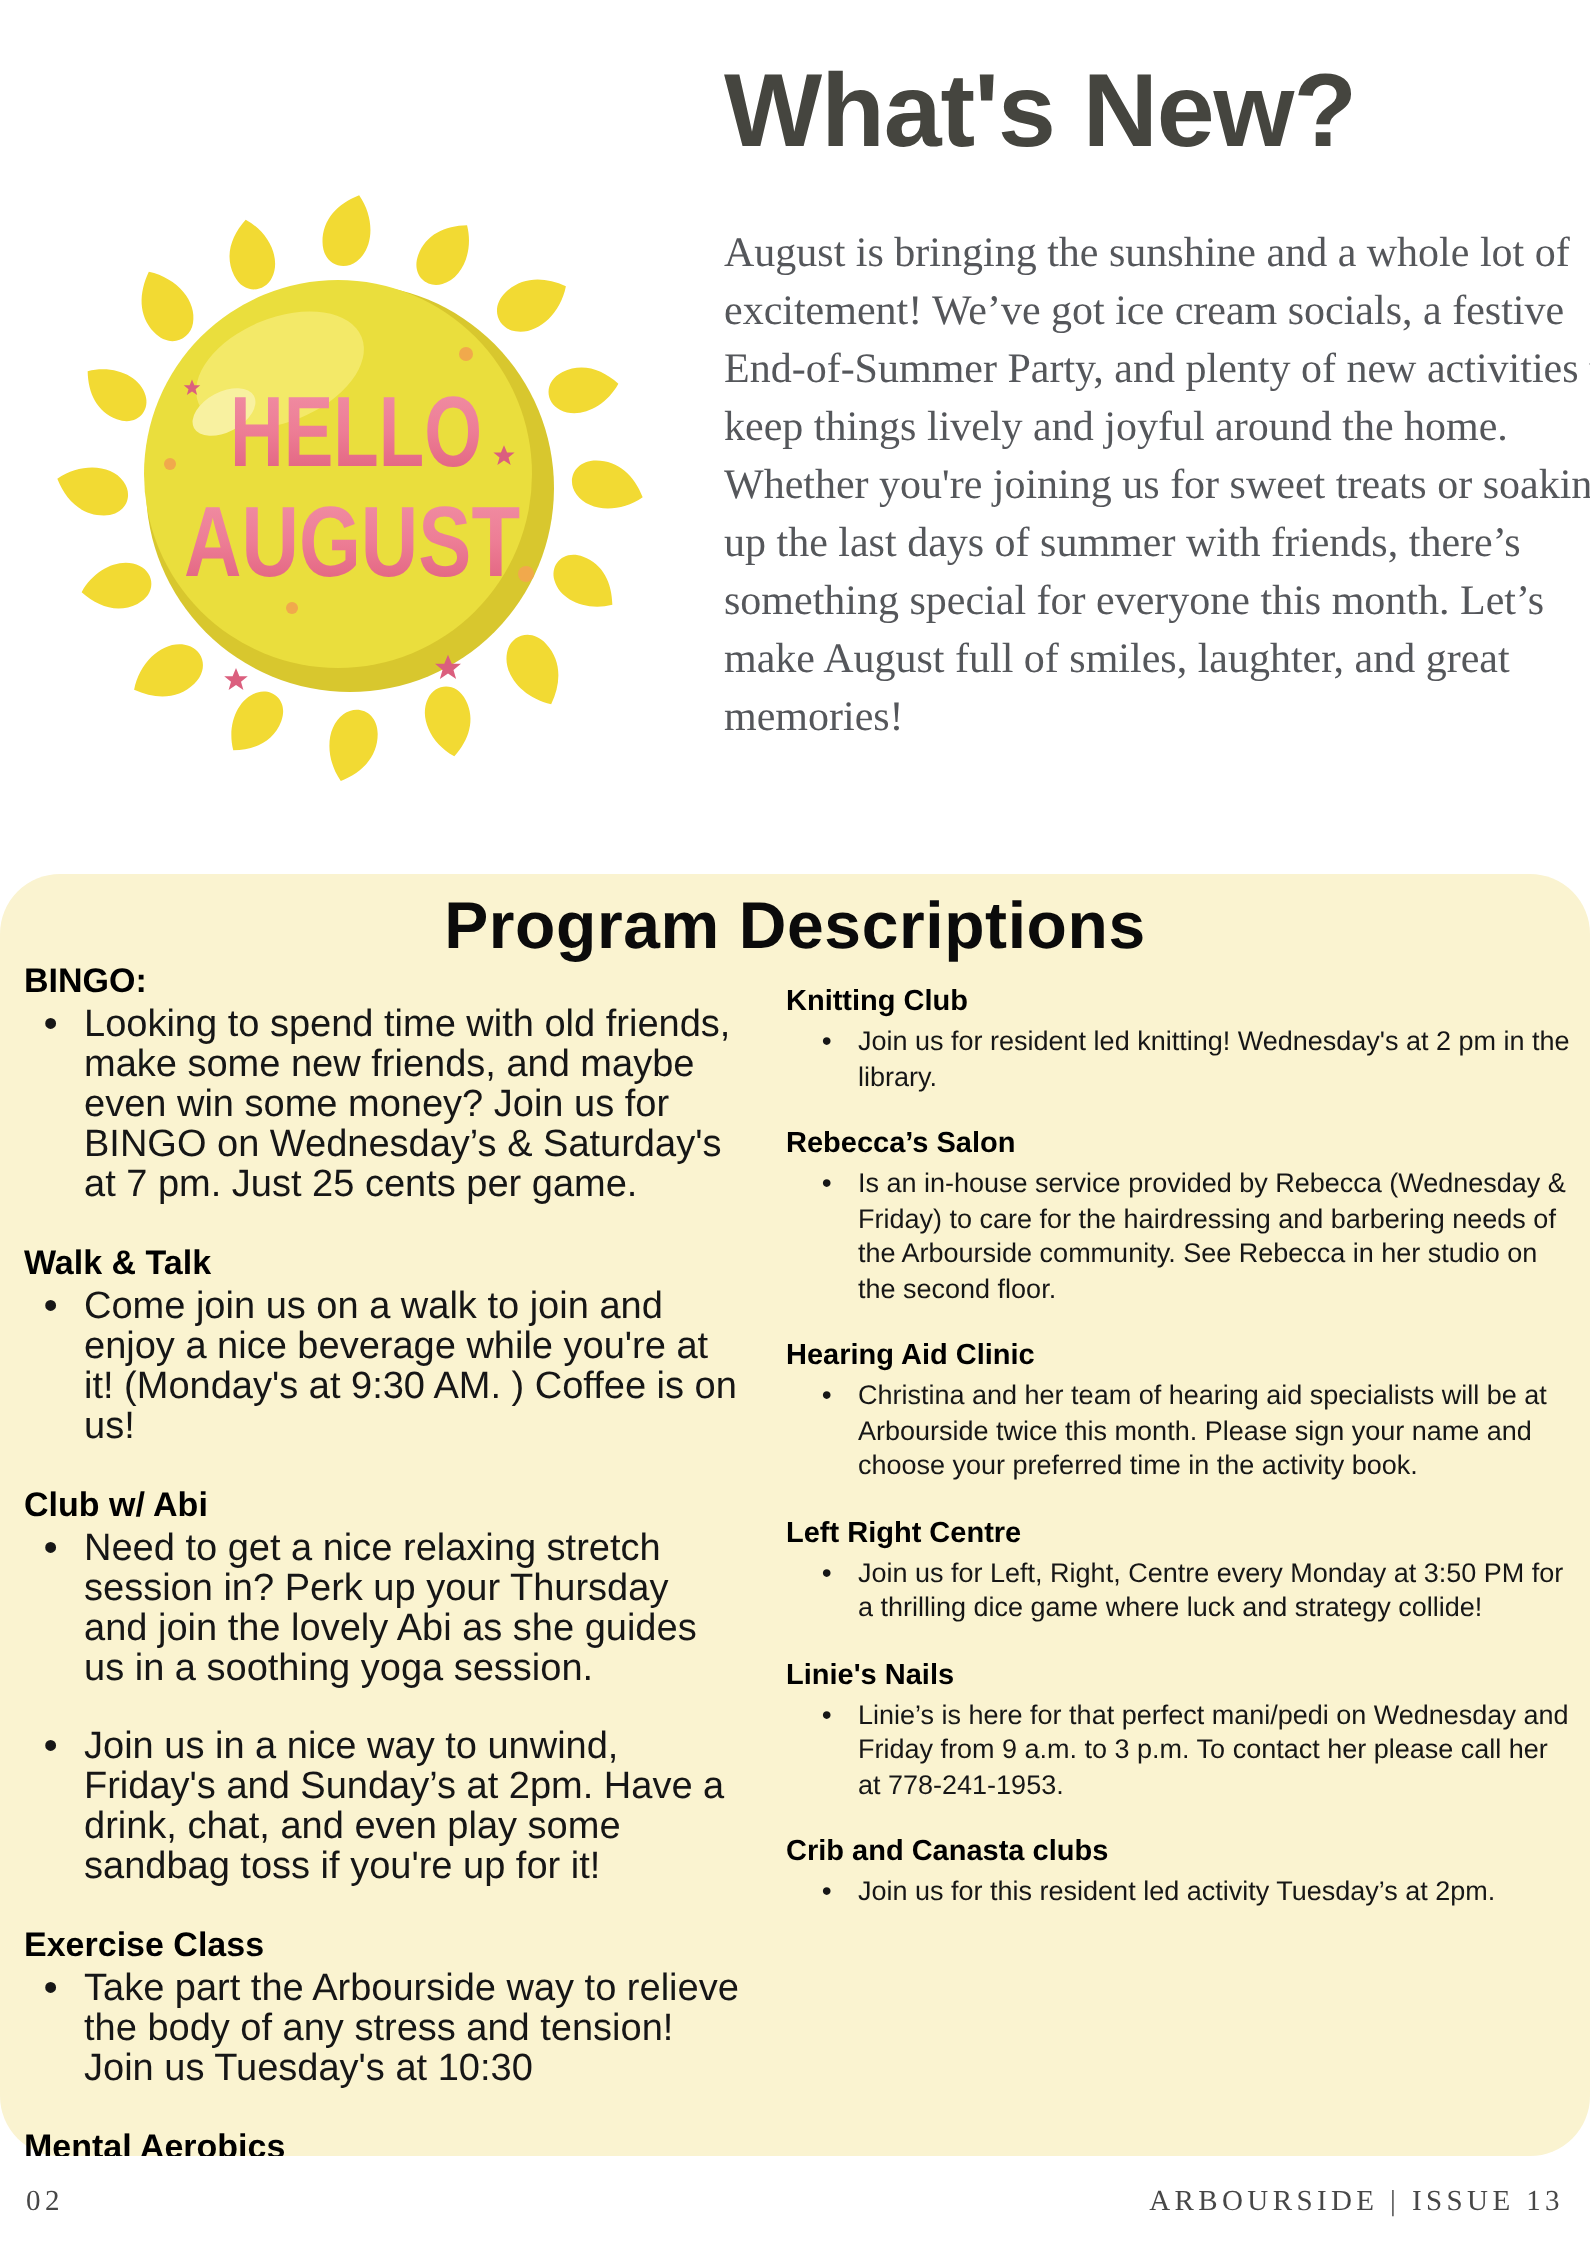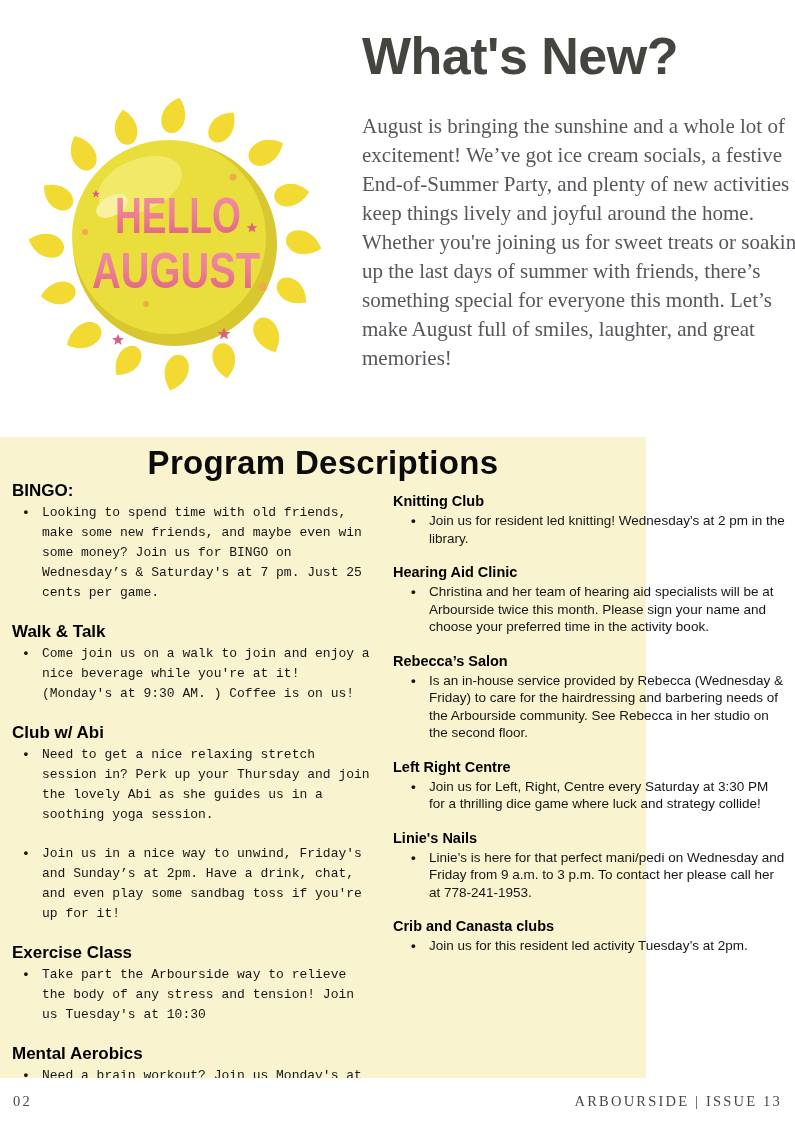--- a/index.html
+++ b/index.html
@@ -15,41 +15,42 @@
     font-size:52px; font-weight:700; letter-spacing:-0.5px; color:#45453f;
   }
   .hero-intro {
     position:absolute; left:362px; top:112px; width:452px; margin:0;
     font-family:"Liberation Serif", serif; font-size:21px; line-height:29px;
     color:#55575b;
   }
 
   
   .programs {
-    position:absolute; left:0; top:437px; width:646px; height:641px;
+    position:absolute; left:0; top:437px; width:795px; height:641px;
     background:#faf3d0;
+    border-radius:30px;
   }
   .programs-title {
     margin:0; padding-top:7px; text-align:center;
     font-size:33px; font-weight:700; letter-spacing:0.3px; color:#0b0b0b;
   }
   .col { position:absolute; }
   .col-left  { left:12px;  top:44px; width:358px; }
   .col-right { left:393px; top:56px; width:392px; }
 
   .prog { margin:0 0 19px 0; }
   .col-right .prog { margin-bottom:17px; }
 
   .prog h3 { margin:0; color:#000; }
   .col-left  .prog h3 { font-size:17px;   line-height:20px; }
   .col-right .prog h3 { font-size:14.5px; line-height:17px; }
 
   .prog ul { list-style:none; margin:2px 0 0 0; padding:0; }
   .prog li { position:relative; color:#161616; }
-  .col-left  .prog li { padding-left:30px; font-size:13px; line-height:20px;font-family:Liberation Mono, monospace; }
+  .col-left  .prog li { padding-left:30px; font-size:19px; line-height:20px; }
   .col-right .prog li { padding-left:36px; font-size:13.5px; line-height:17.5px; }
   .prog li::before { content:"\2022"; position:absolute; font-weight:700; }
   .col-left  .prog li::before { left:10px; }
   .col-right .prog li::before { left:18px; }
 
   
   .page-footer {
     position:absolute; left:0; top:1078px; width:795px; height:47px;
     background:#ffffff; display:flex; align-items:center;
     justify-content:space-between; box-sizing:border-box; padding:0 13px;
@@ -168,35 +169,35 @@
     </div>
 
     <div class="col col-right">
       <div class="prog">
         <h3>Knitting Club</h3>
         <ul>
             <li>Join us for resident led knitting! Wednesday's at 2 pm in the library.</li>
           </ul>
       </div>
       <div class="prog">
+        <h3>Rebecca’s Salon</h3>
+        <ul>
+            <li>Is an in-house service provided by Rebecca (Wednesday &amp; Friday) to care for the hairdressing and barbering needs of the Arbourside community. See Rebecca in her studio on the second floor.</li>
+          </ul>
+      </div>
+      <div class="prog">
         <h3>Hearing Aid Clinic</h3>
         <ul>
             <li>Christina and her team of hearing aid specialists will be at Arbourside twice this month. Please sign your name and choose your preferred time in the activity book.</li>
           </ul>
       </div>
       <div class="prog">
-        <h3>Rebecca’s Salon</h3>
-        <ul>
-            <li>Is an in-house service provided by Rebecca (Wednesday &amp; Friday) to care for the hairdressing and barbering needs of the Arbourside community. See Rebecca in her studio on the second floor.</li>
-          </ul>
-      </div>
-      <div class="prog">
         <h3>Left Right Centre</h3>
         <ul>
-            <li>Join us for Left, Right, Centre every Saturday at 3:30 PM for a thrilling dice game where luck and strategy collide!</li>
+            <li>Join us for Left, Right, Centre every Monday at 3:50 PM for a thrilling dice game where luck and strategy collide!</li>
           </ul>
       </div>
       <div class="prog">
         <h3>Linie's Nails</h3>
         <ul>
             <li>Linie’s is here for that perfect mani/pedi on Wednesday and Friday from 9 a.m. to 3 p.m. To contact her please call her at 778-241-1953.</li>
           </ul>
       </div>
       <div class="prog">
         <h3>Crib and Canasta clubs</h3>

